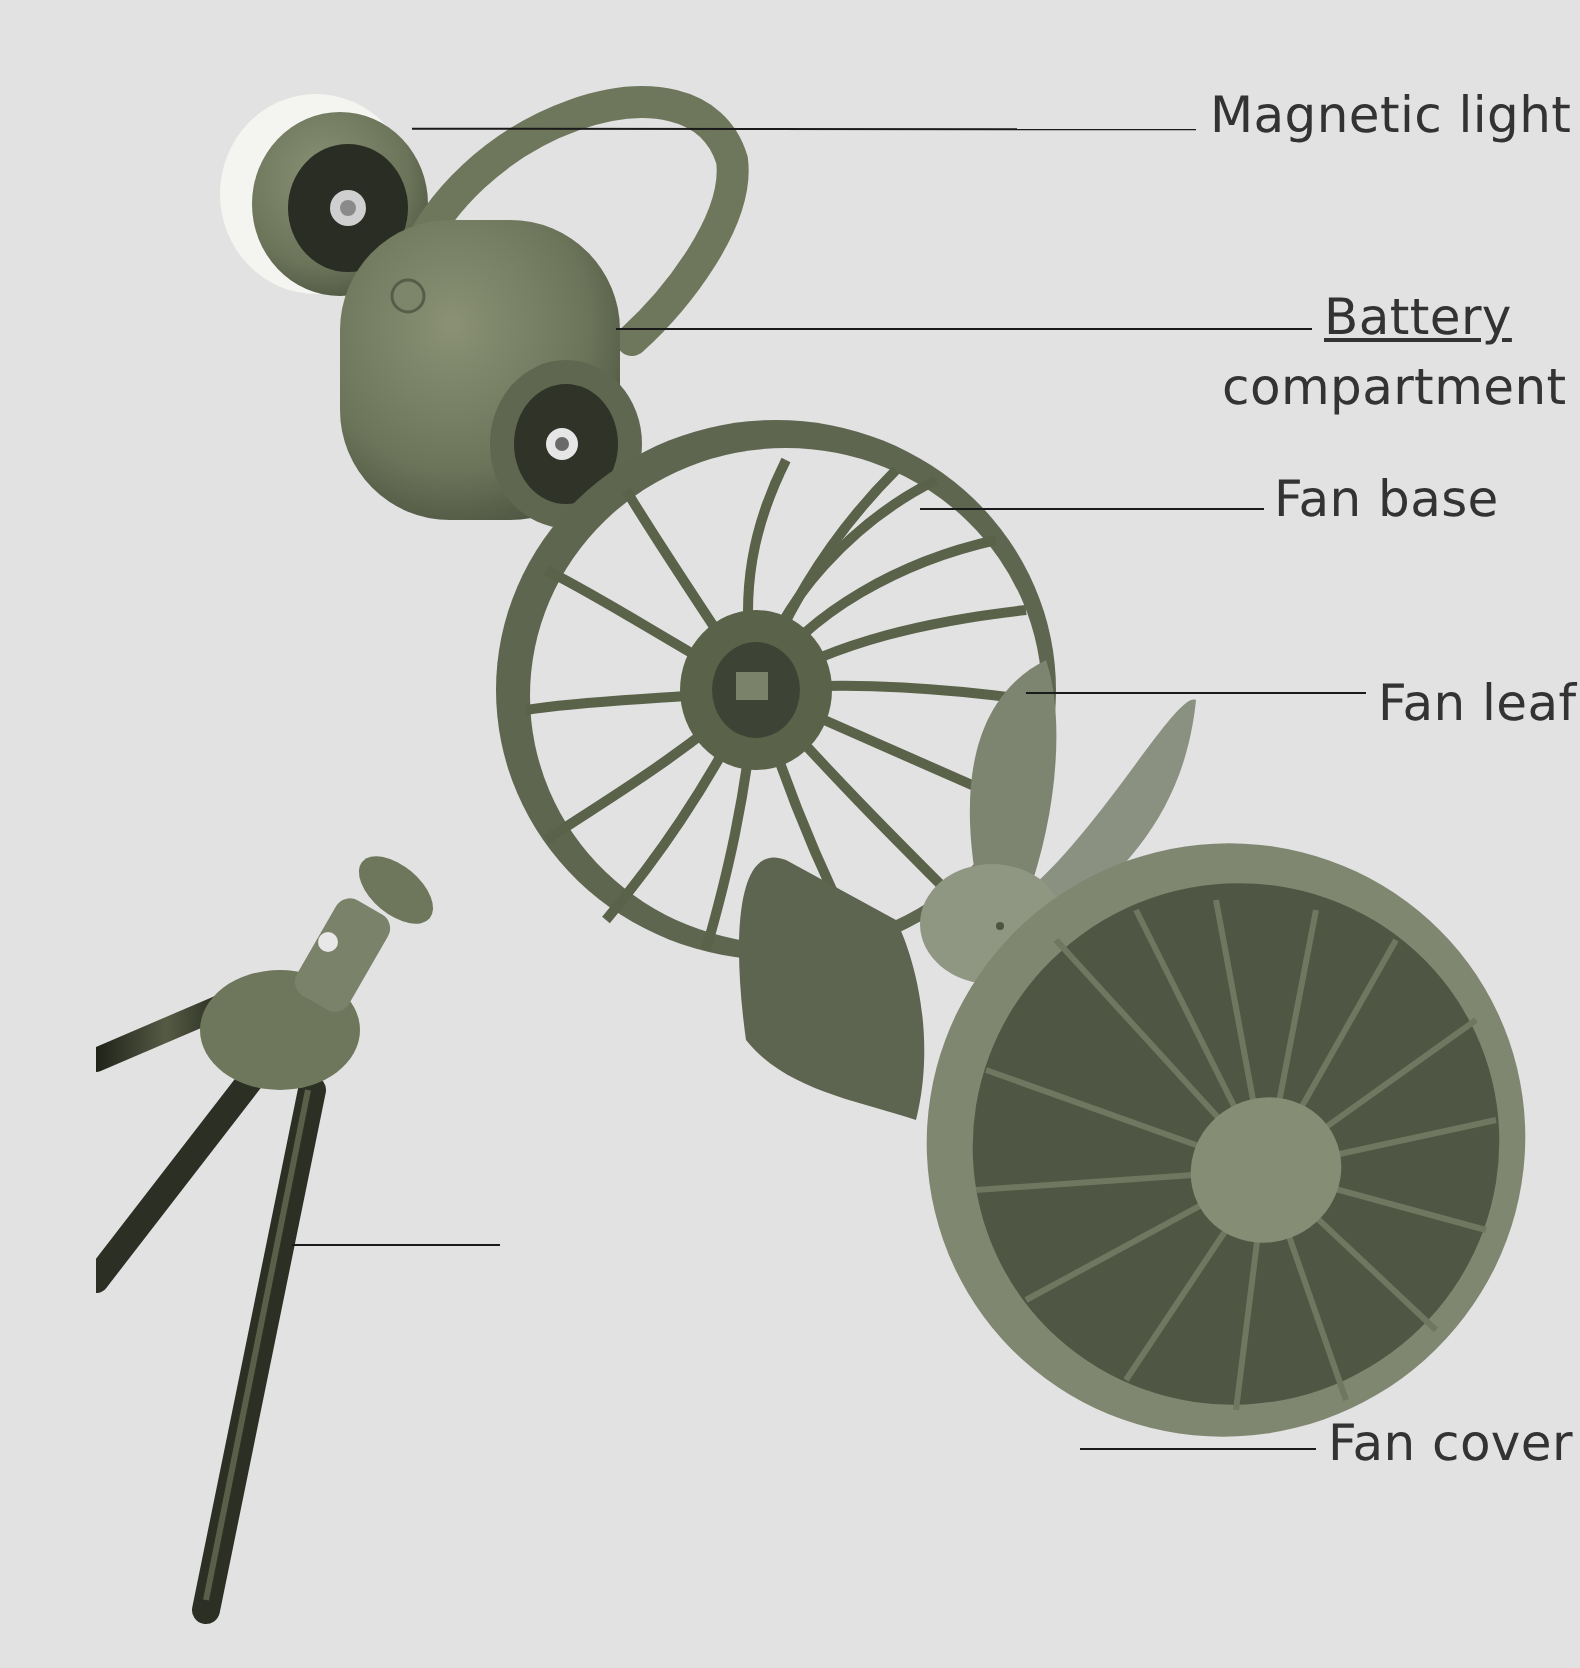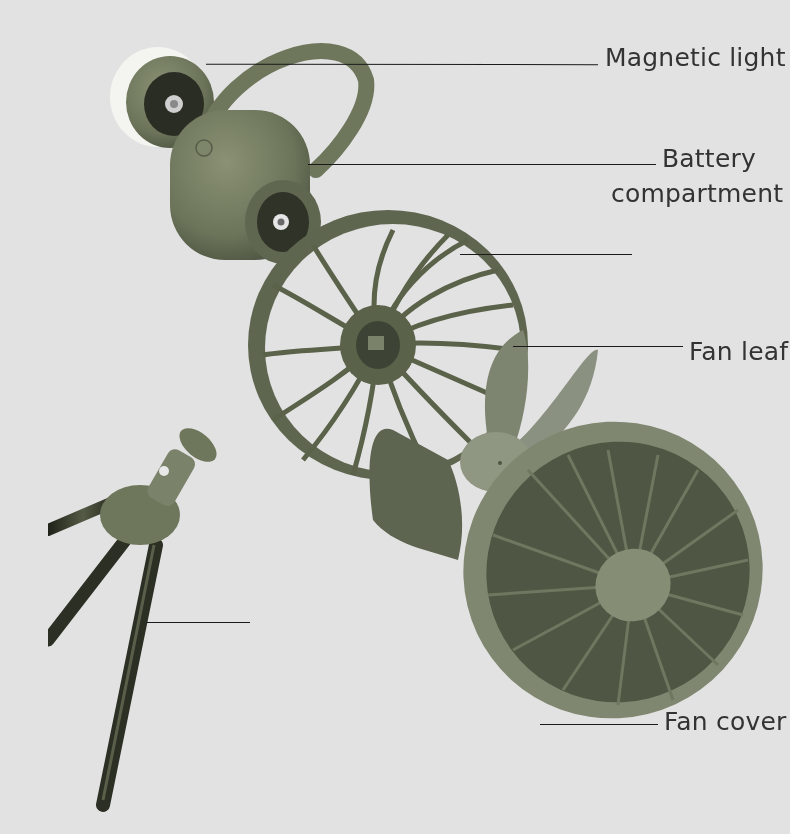--- a/index.html
+++ b/index.html
@@ -118,18 +118,19 @@
   </svg>
 
   <div class="leader" style="left:158px; top:64px; width:392px; transform:rotate(0.05deg);"></div>
   <div class="leader" style="left:260px; top:164px; width:348px;"></div>
   <div class="leader" style="left:412px; top:254px; width:172px;"></div>
   <div class="leader" style="left:465px; top:346px; width:170px;"></div>
   <div class="leader" style="left:98px; top:622px; width:104px;"></div>
   <div class="leader" style="left:492px; top:724px; width:118px;"></div>
 
   <div class="label" style="left:557px; top:44px;">Magnetic light</div>
-  <div class="label" style="left:614px; top:145px;">Battery</div>
+  <div class="label" style="left:614px; top:145px;text-decoration:underline;">Battery</div>
   <div class="label" style="left:563px; top:180px;">compartment</div>
+  <div class="label" style="left:589px; top:236px;">Fan base</div>
   <div class="label" style="left:641px; top:338px;">Fan leaf</div>
   <div class="label" style="left:616px; top:708px;">Fan cover</div>
 
 </div>
 
 </body></html>

